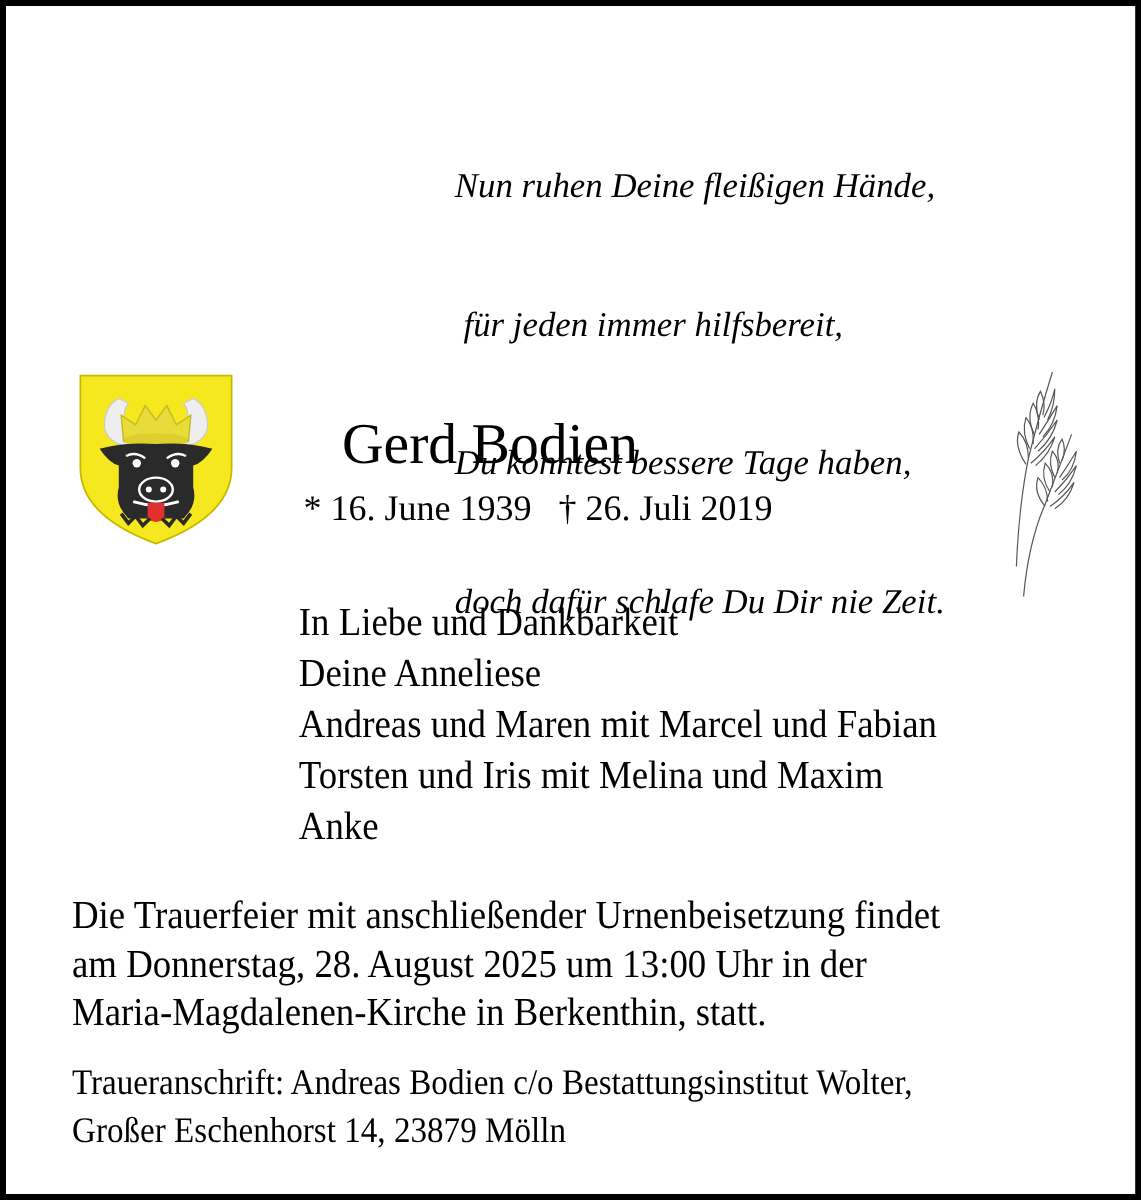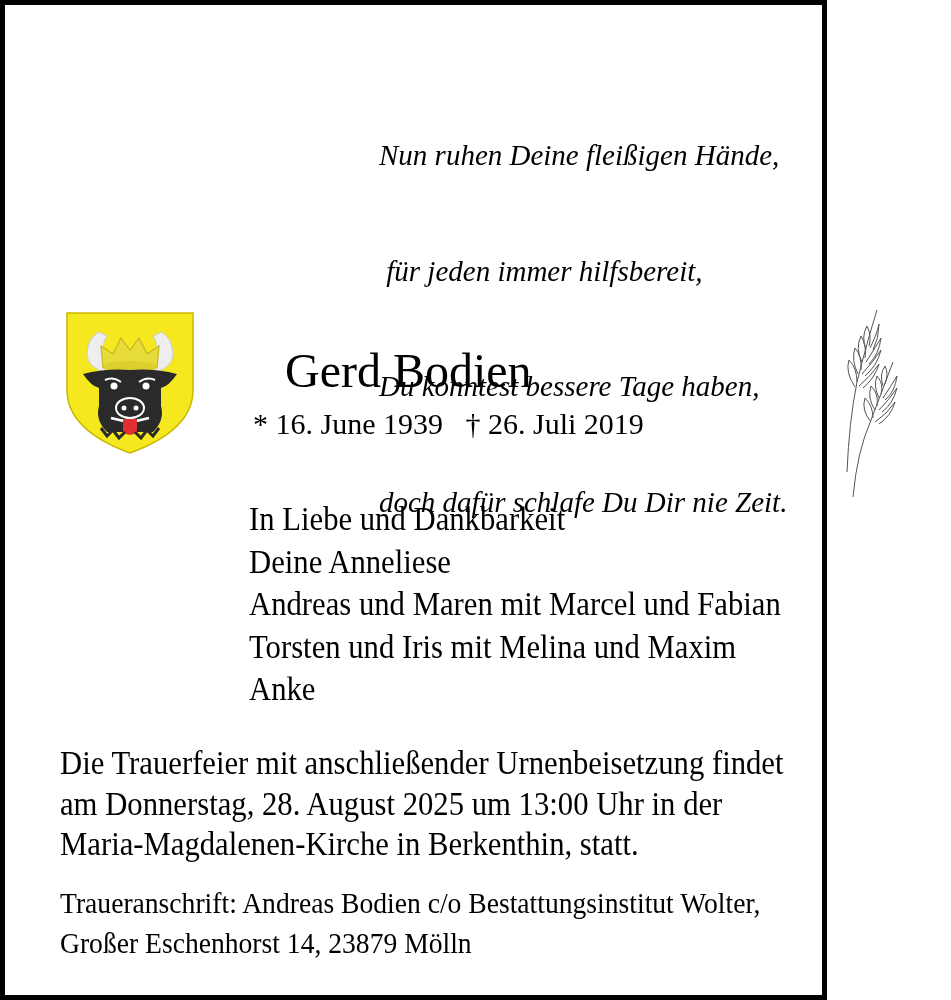--- a/index.html
+++ b/index.html
@@ -8,21 +8,21 @@
       background: #ffffff;
     }
     body {
       width: 951px;
       height: 1000px;
       overflow: hidden;
     }
     .frame {
       position: relative;
       box-sizing: border-box;
-      width: 827px;
+      width: 951px;
       height: 1000px;
       border: 5px solid #000000;
       background: #ffffff;
       font-family: "Liberation Serif", "DejaVu Serif", serif;
       color: #000000;
     }
     .poem {
       position: absolute;
       left: 374px;
       top: 54px;

